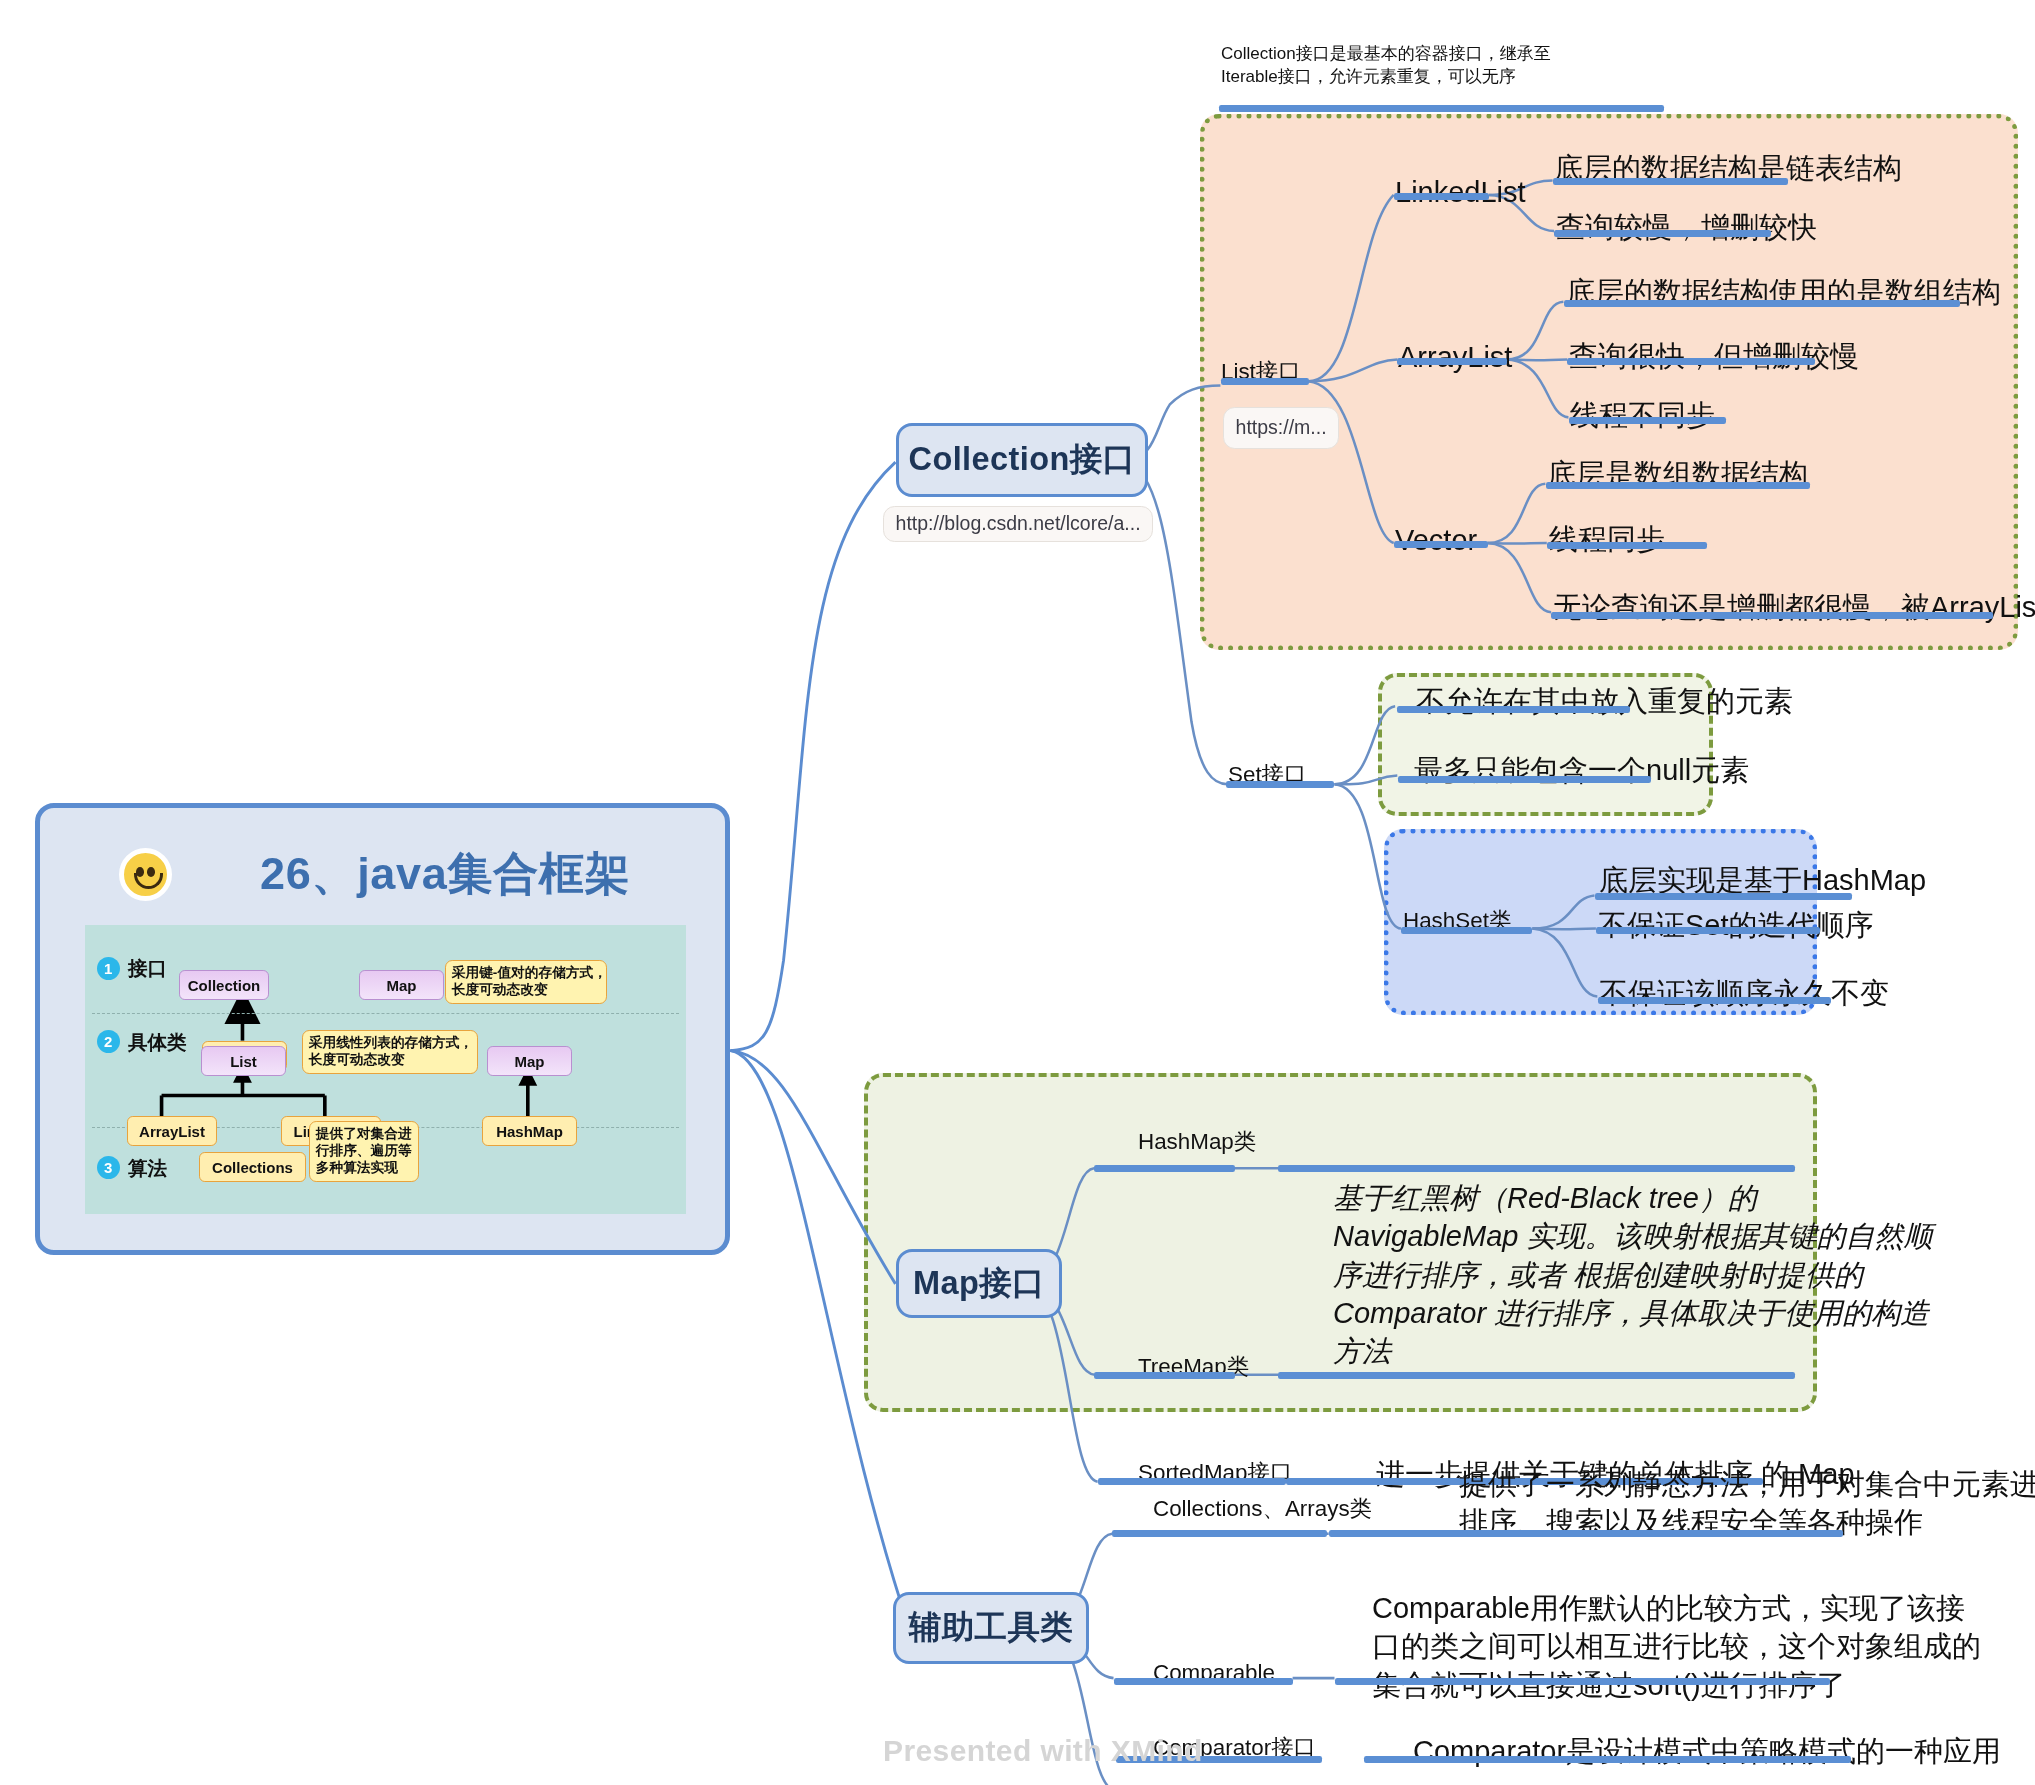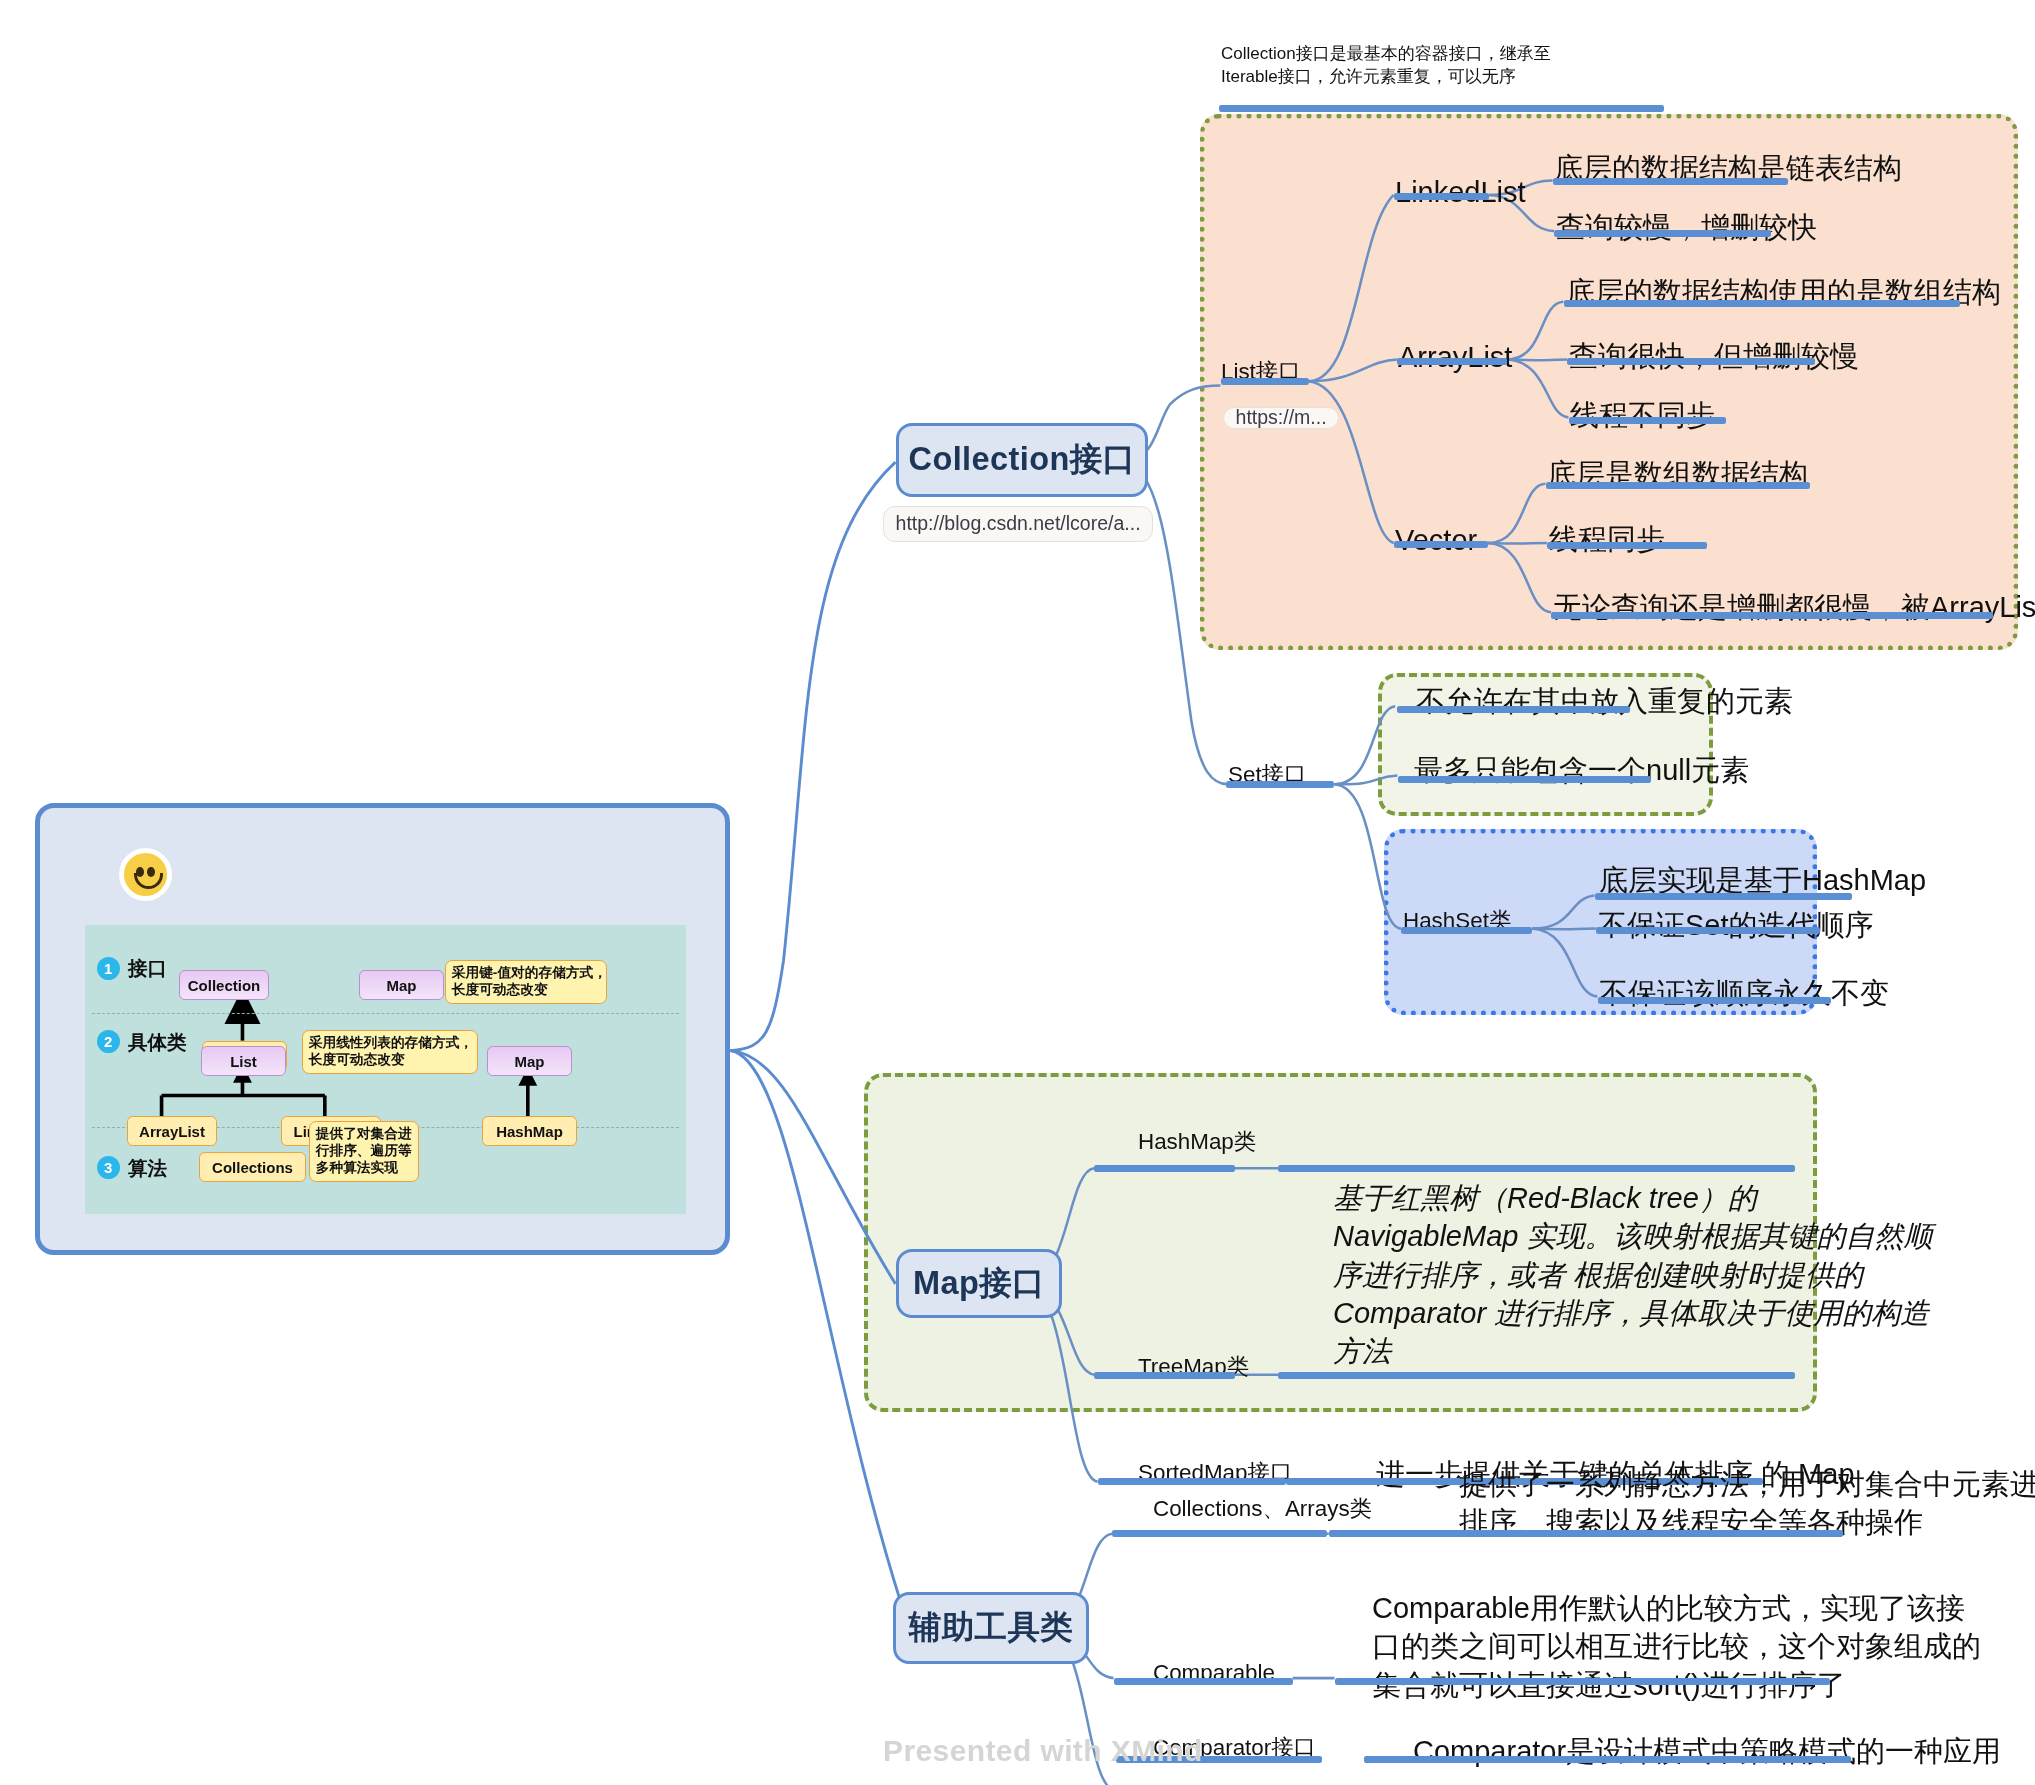--- a/index.html
+++ b/index.html
@@ -159,21 +159,21 @@
   <div class="mainnode" style="left:896px;top:1249px;width:166px;height:69px;font-size:32.5px;">
     <span>Map接口</span>
   </div>
 
   <div class="mainnode" style="left:893px;top:1592px;width:196px;height:72px;font-size:32.5px;">
     <span>辅助工具类</span>
   </div>
 
   <div class="topic cn" style="left:1221px;top:357px;">List接口</div>
   <div class="bar" style="left:1221px;top:378px;width:88px;"></div>
-  <div class="chip" style="left:1223px;top:407px;height:22px;">https://m...</div>
+  <div class="chip" style="left:1223px;top:407px;height:42px;">https://m...</div>
 
   <div class="topic leaf" style="left:1395px;top:173px;">LinkedList</div>
   <div class="bar" style="left:1394px;top:193px;width:95px;"></div>
   <div class="topic leaf" style="left:1554px;top:149px;">底层的数据结构是链表结构</div>
   <div class="bar" style="left:1553px;top:178px;width:235px;"></div>
   <div class="topic leaf" style="left:1556px;top:208px;">查询较慢，增删较快</div>
   <div class="bar" style="left:1554px;top:230px;width:217px;"></div>
 
   <div class="topic leaf" style="left:1398px;top:338px;">ArrayList</div>
   <div class="bar" style="left:1397px;top:358px;width:110px;"></div>
@@ -245,20 +245,21 @@
   <div class="bar" style="left:1116px;top:1756px;width:206px;"></div>
   <div class="topic leaf" style="left:1413px;top:1732px;">Comparator是设计模式中策略模式的一种应用</div>
   <div class="bar" style="left:1364px;top:1756px;width:487px;"></div>
 
   <div id="central">
     <div id="smiley">
       <div class="eye l"></div>
         <div class="eye r"></div>
         <div class="mouth"></div>
     </div>
+    <div id="central-title">26、java集合框架</div>
 
     <div id="embed">
       <svg viewBox="0 0 832 400">
         <g stroke="#000" stroke-width="5" fill="none">
           <path d="M218,160 L218,112" marker-end="url(#ah)"></path>
           <path d="M218,236 L218,206 M106,236 L332,236 M106,236 L106,268 M332,236 L332,268"></path>
           <path d="M613,268 L613,210"></path>
         </g>
         <defs>
           <marker id="ah" markerWidth="10" markerHeight="10" refX="5" refY="5" orient="auto">

